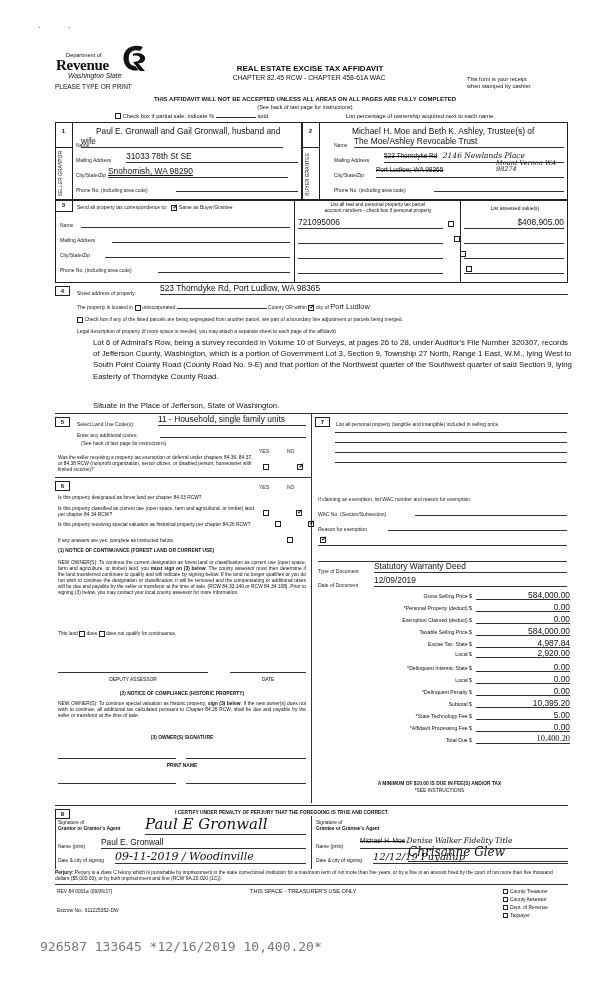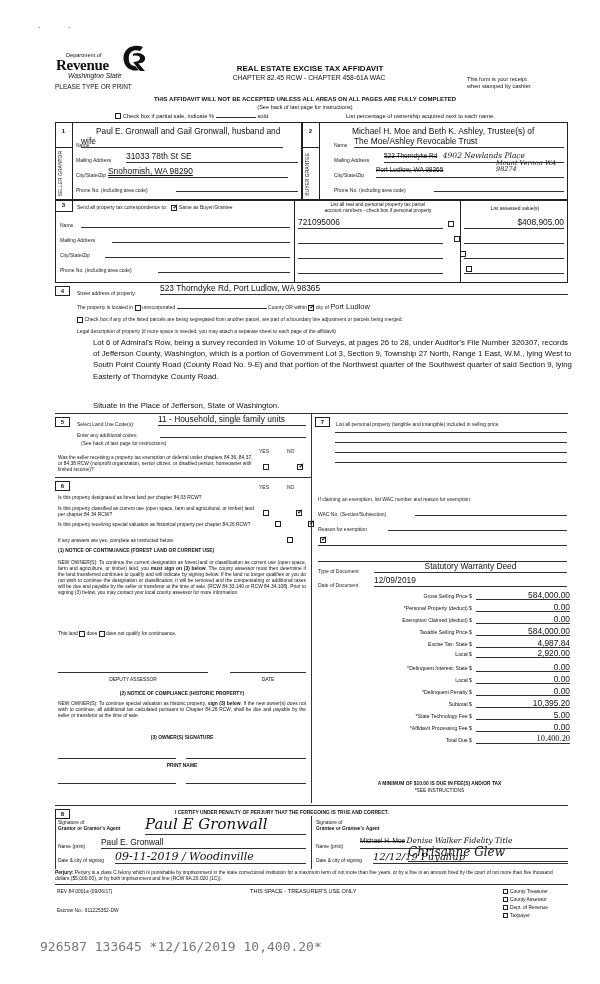--- a/index.html
+++ b/index.html
@@ -85,21 +85,21 @@
 <div class="abs" style="left:302px;top:122px;width:18px;height:26px;border-right:1px solid #222;border-bottom:1px solid #222;font-weight:bold;font-size:6px;text-align:center;padding-top:6px;">2</div>
 <div class="abs" style="left:302px;top:148px;width:18px;height:52px;border-right:1px solid #222;display:flex;align-items:center;justify-content:center;">
   <div class="vert" style="width:12px;">BUYER GRANTEE</div>
 </div>
 <div class="abs val" style="left:352px;top:126px;">Michael H. Moe and Beth K. Ashley, Trustee(s) of</div>
 <div class="abs lbl" style="left:334px;top:142px;">Name</div>
 <div class="abs val line" style="left:354px;top:136px;width:210px;height:12px;">The Moe/Ashley Revocable Trust</div>
 <div class="abs lbl" style="left:334px;top:157px;">Mailing Address</div>
 <div class="abs line" style="left:384px;top:151px;width:180px;height:12px;">
   <span class="strike" style="font-size:6.5px;">523 Thorndyke Rd</span>
-  <span class="hand" style="font-size:7.5px;margin-left:4px;">4902 Newlands Place</span>
+  <span class="hand" style="font-size:7.5px;margin-left:4px;">2146 Newlands Place</span>
 </div>
 <div class="abs lbl" style="left:334px;top:172px;">City/State/Zip</div>
 <div class="abs line" style="left:376px;top:166px;width:188px;height:12px;">
   <span class="strike" style="font-size:6.5px;">Port Ludlow, WA 98365</span>
   <span class="hand" style="font-size:6.5px;position:absolute;left:120px;top:-6px;width:80px;line-height:6px;">Mount Vernon WA 98274</span>
 </div>
 <div class="abs lbl" style="left:334px;top:187px;">Phone No. (including area code)</div>
 <div class="abs line" style="left:434px;top:183px;width:130px;height:9px;"></div>
 
 
@@ -205,21 +205,21 @@
 
 
 <div class="abs lbl" style="left:318px;top:496px;">If claiming an exemption, list WAC number and reason for exemption:</div>
 <div class="abs lbl" style="left:318px;top:511px;">WAC No. (Section/Subsection)</div>
 <div class="abs line" style="left:415px;top:509px;width:152px;height:7px;"></div>
 <div class="abs lbl" style="left:318px;top:526px;">Reason for exemption</div>
 <div class="abs line" style="left:388px;top:524px;width:179px;height:7px;"></div>
 <div class="abs line" style="left:318px;top:539px;width:249px;height:7px;"></div>
 <div class="abs line" style="left:318px;top:555px;width:249px;height:7px;"></div>
 <div class="abs lbl" style="left:318px;top:568px;">Type of Document</div>
-<div class="abs val line" style="left:374px;top:561px;width:193px;height:12px;text-align:center;">Statutory Warranty Deed</div>
+<div class="abs val line" style="left:374px;top:561px;width:193px;height:12px;">Statutory Warranty Deed</div>
 <div class="abs lbl" style="left:318px;top:582px;">Date of Document</div>
 <div class="abs val line" style="left:374px;top:575px;width:193px;height:12px;">12/09/2019</div>
 
 <div id="amounts">
     <div class="abs" style="left: 340px; width: 132px; top: 593px; text-align: right; font-size: 5.2px;">Gross Selling Price $</div>
     <div class="amt-line" style="top: 589px;">584,000.00</div>
     <div class="abs" style="left: 340px; width: 132px; top: 605px; text-align: right; font-size: 5.2px;">*Personal Property (deduct) $</div>
     <div class="amt-line" style="top: 601px;">0.00</div>
     <div class="abs" style="left: 340px; width: 132px; top: 617px; text-align: right; font-size: 5.2px;">Exemption Claimed (deduct) $</div>
     <div class="amt-line" style="top: 613px;">0.00</div>

